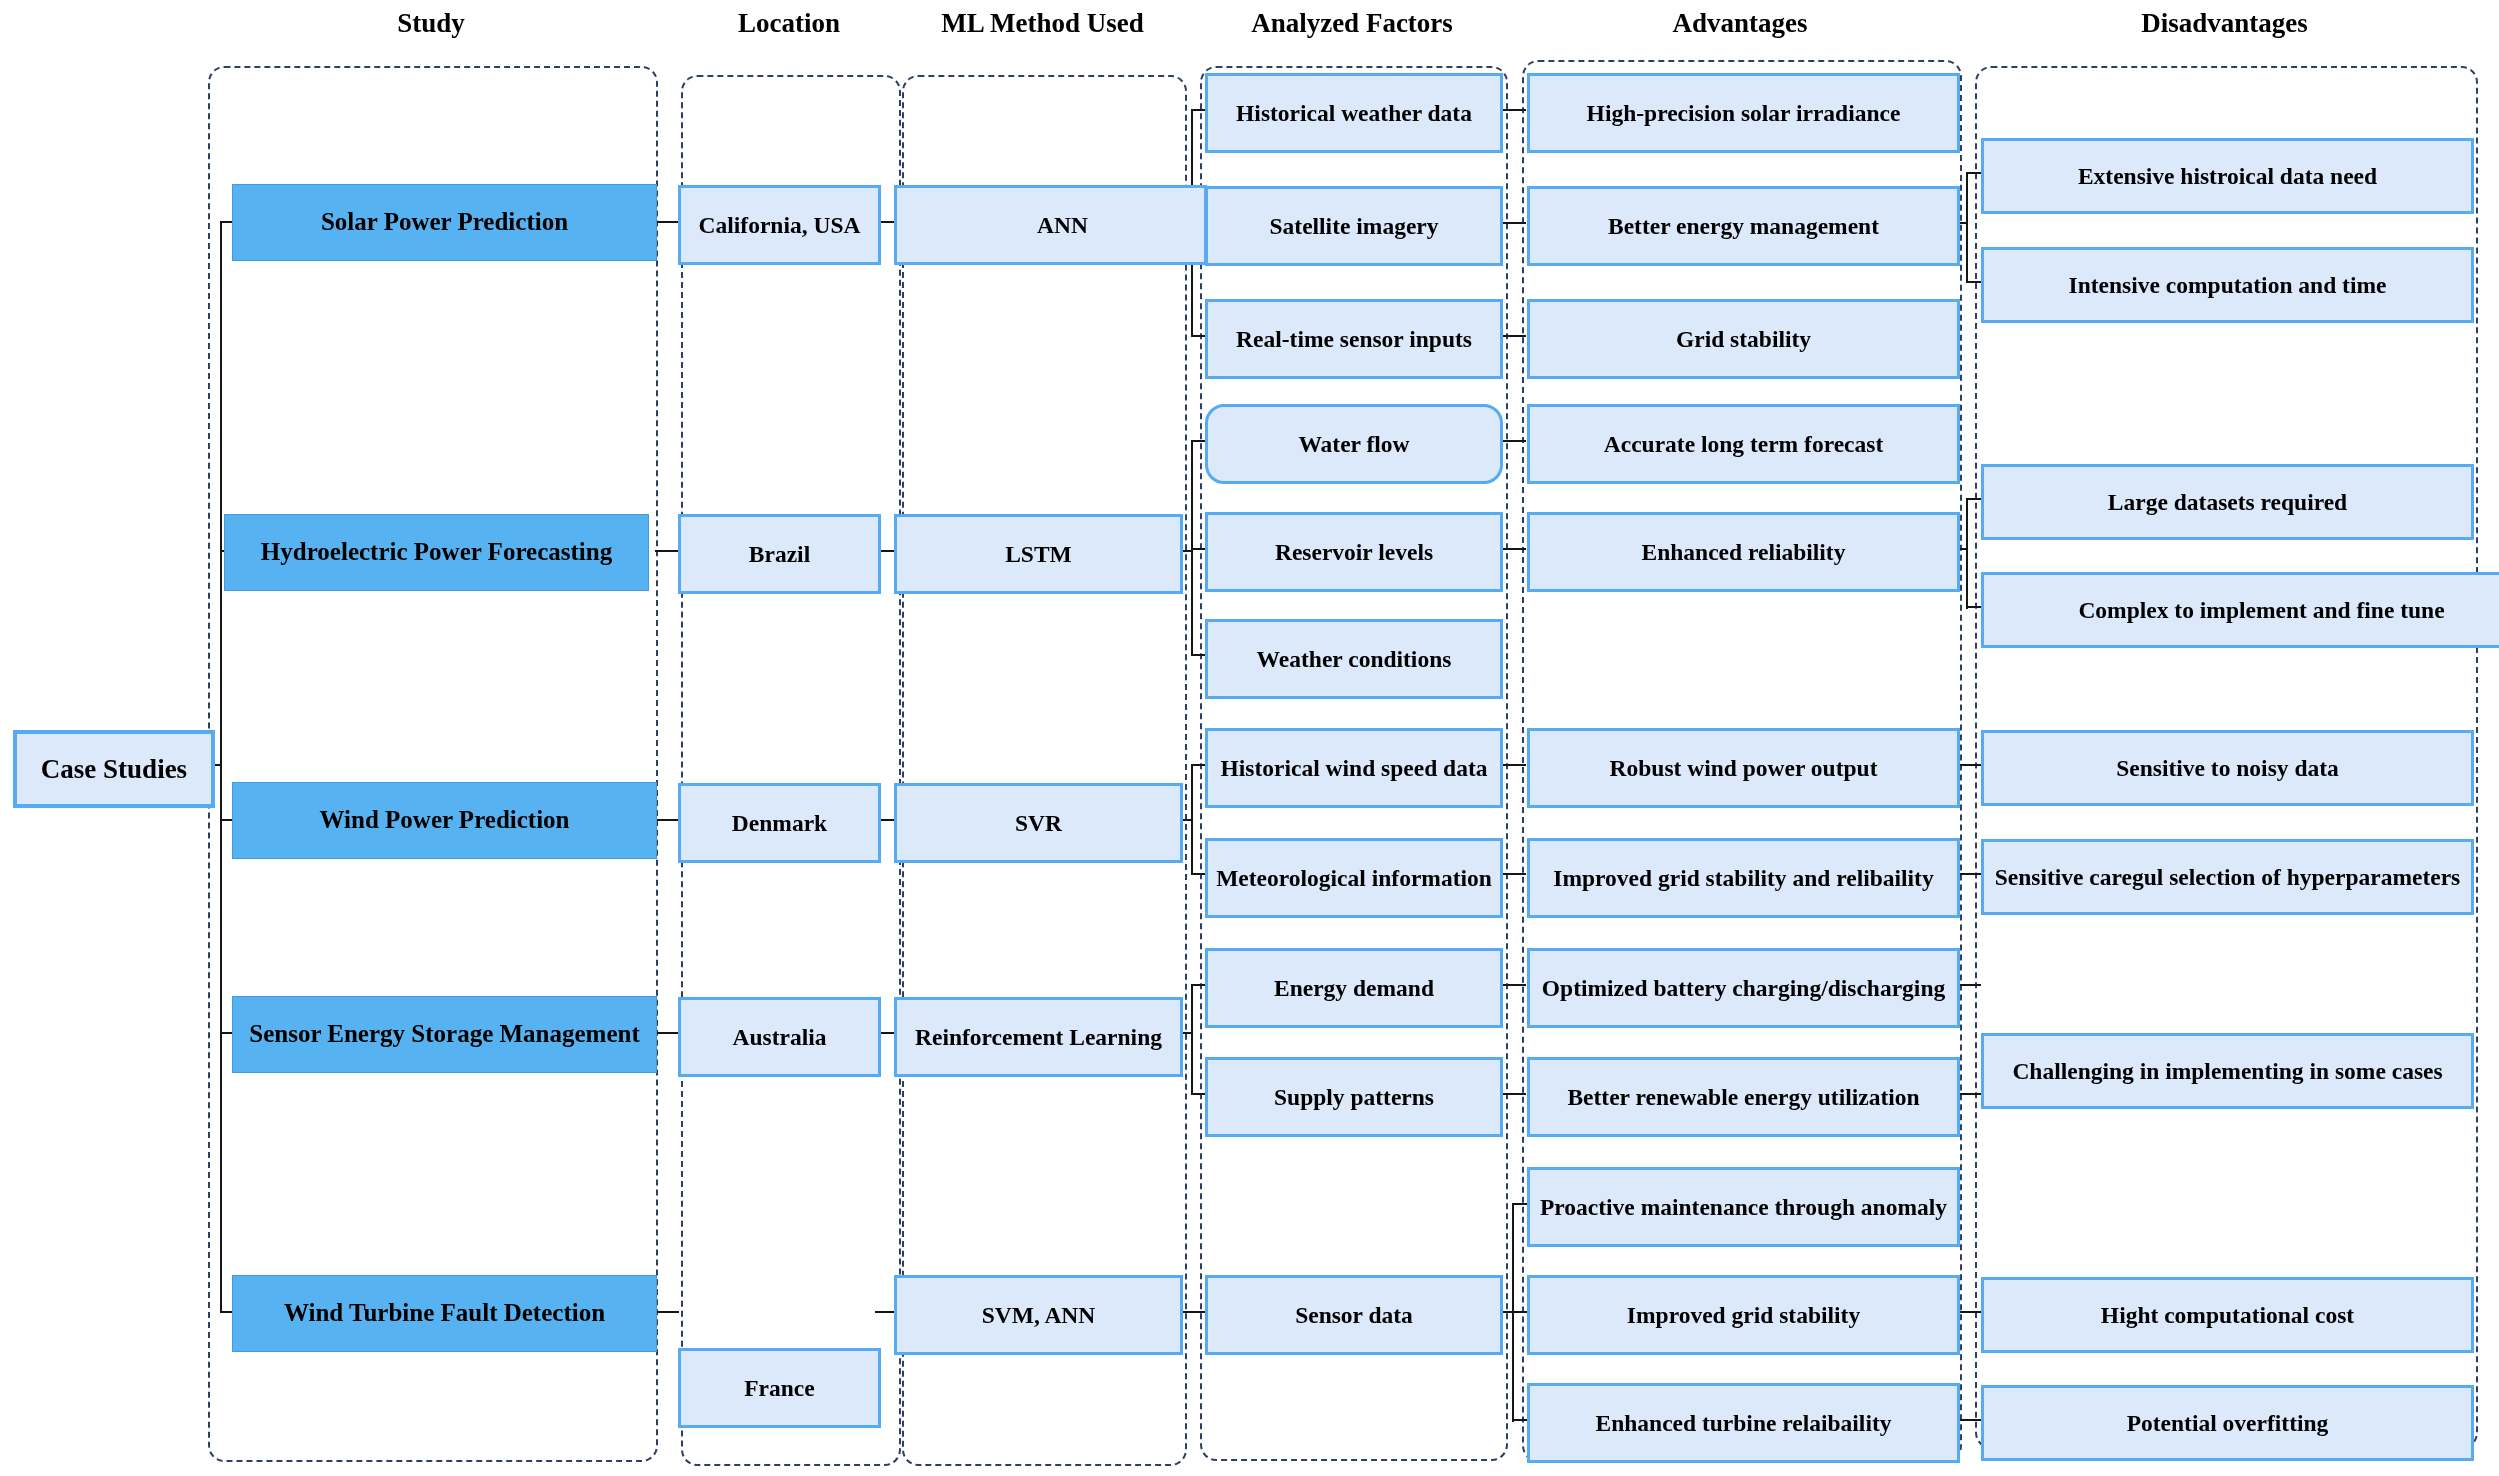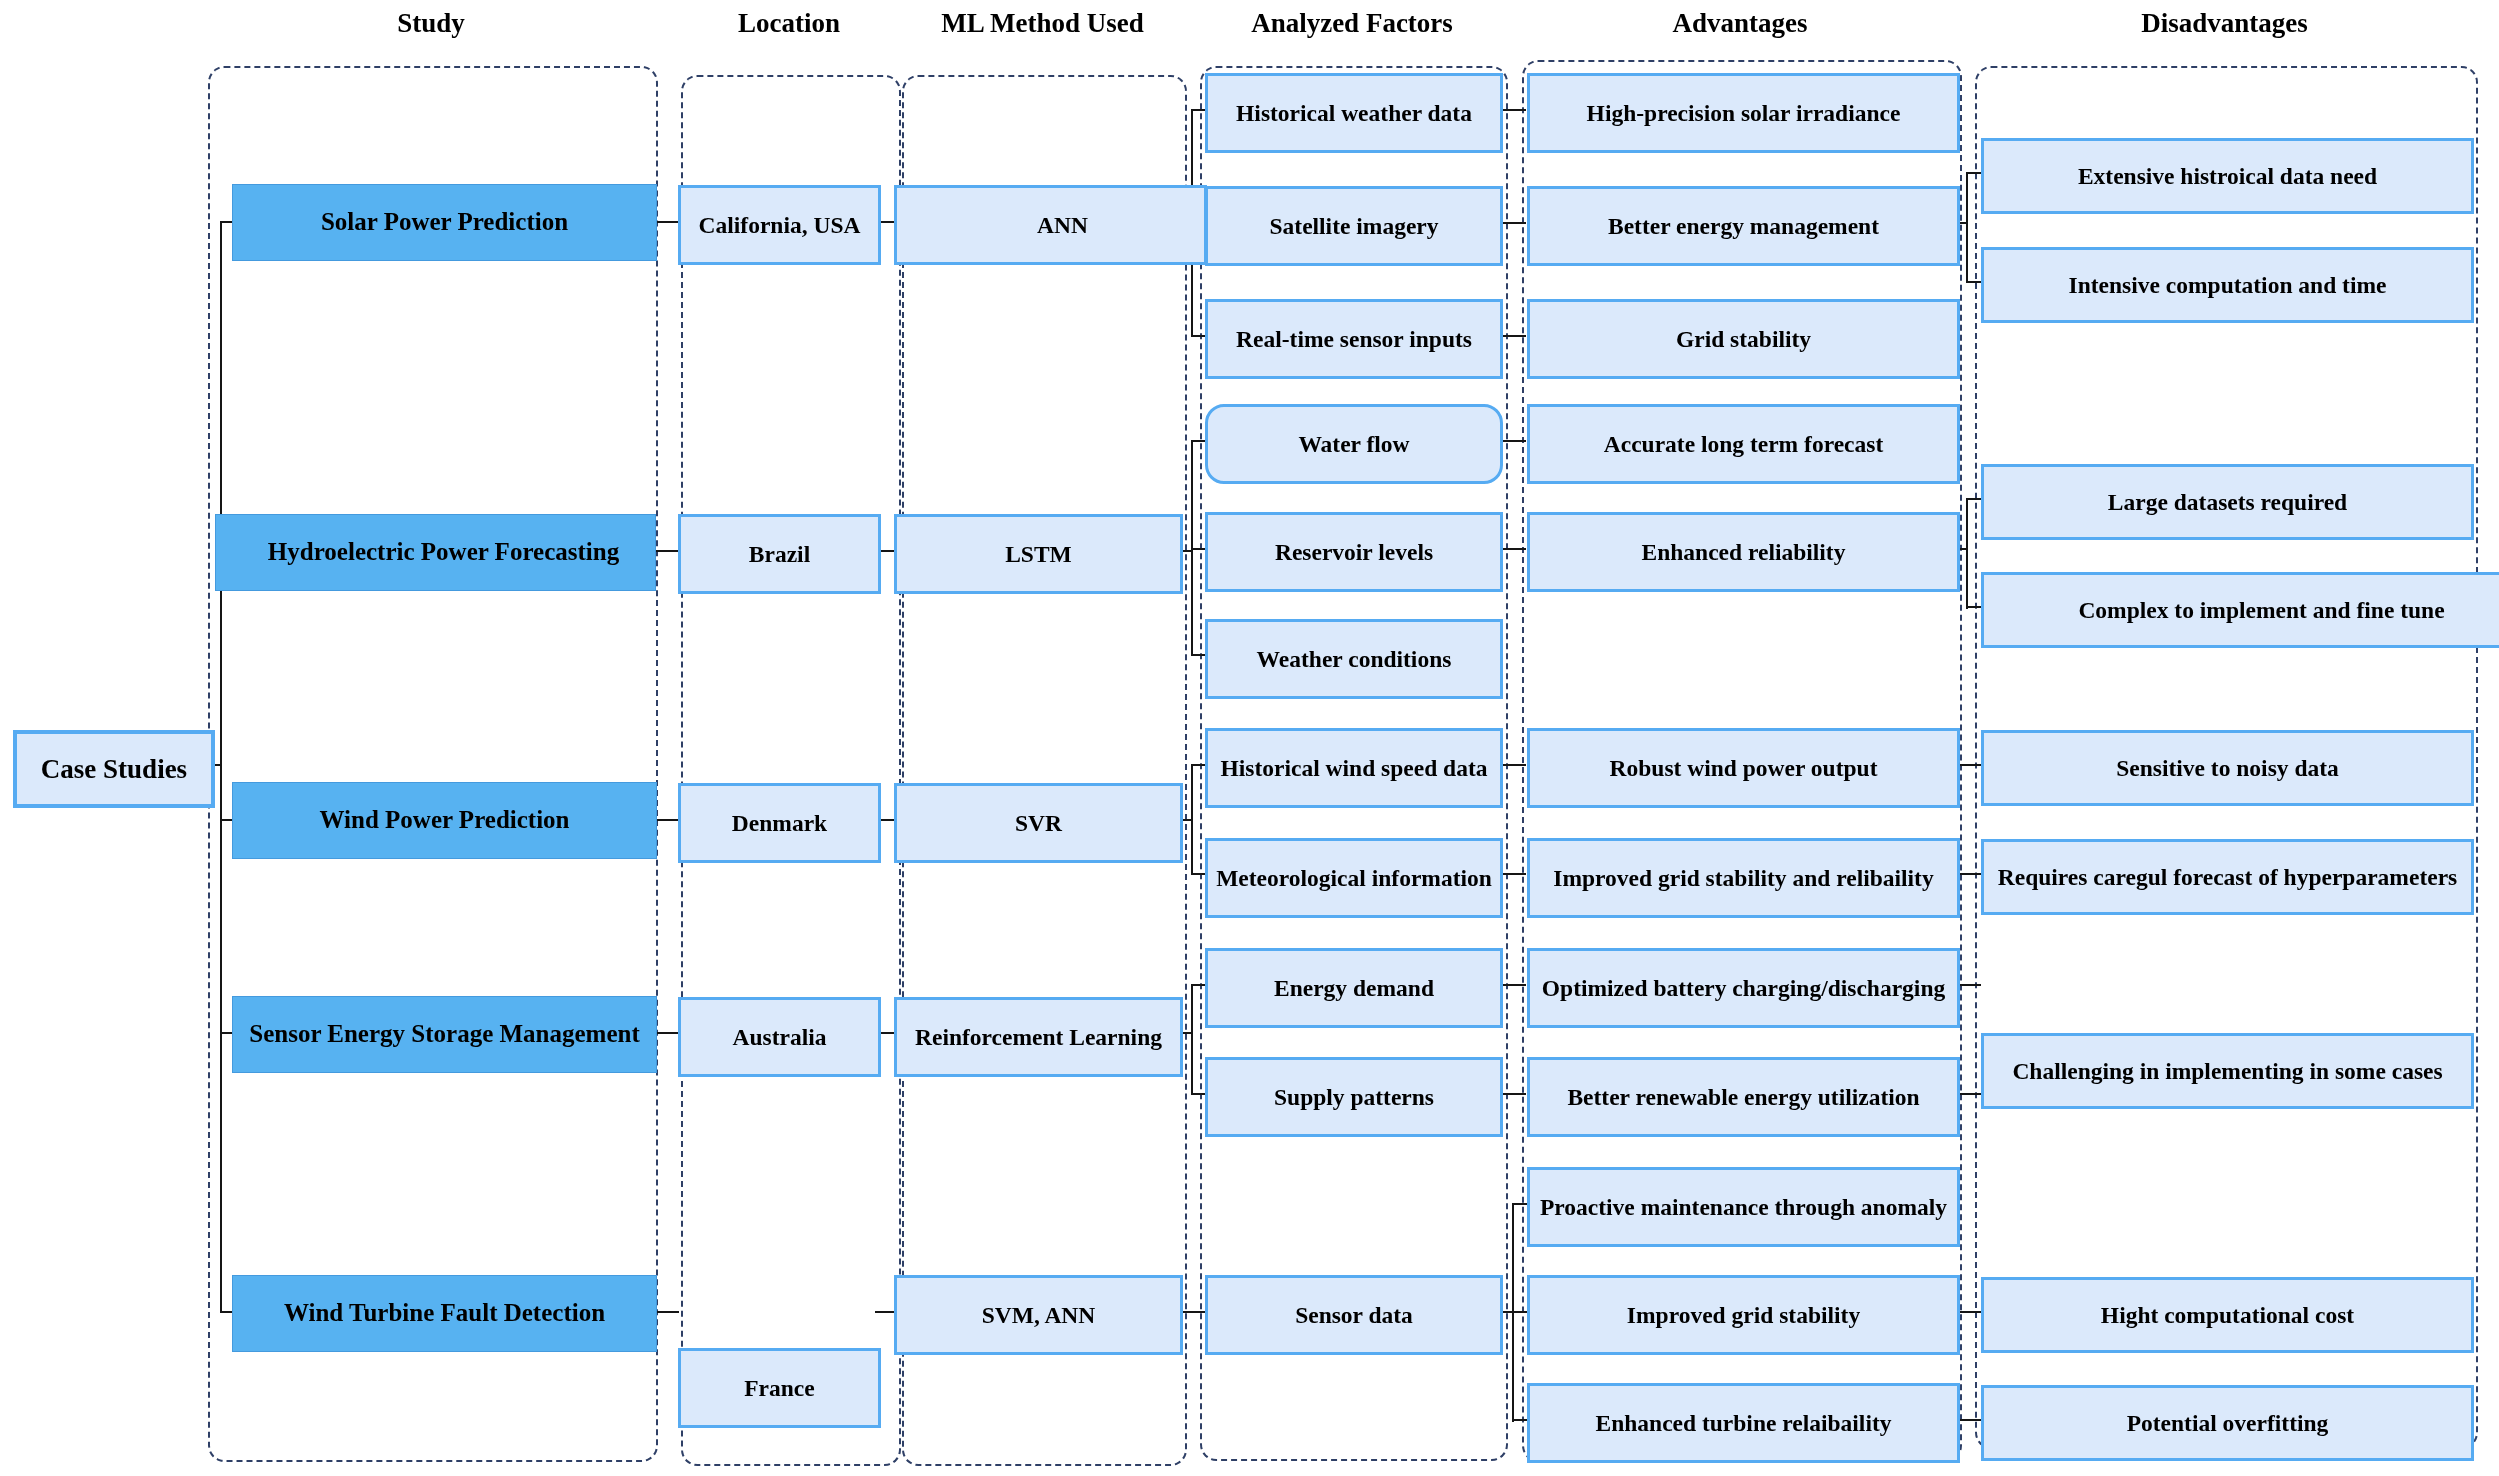--- a/index.html
+++ b/index.html
@@ -30,21 +30,21 @@
   <div class="colhead" style="left:208px;top:8.2px;width:446px;">Study</div>
   <div class="colhead" style="left:681px;top:8.2px;width:216px;">Location</div>
   <div class="colhead" style="left:902px;top:8.2px;width:281px;">ML Method Used</div>
   <div class="colhead" style="left:1200px;top:8.2px;width:304px;">Analyzed Factors</div>
   <div class="colhead" style="left:1522px;top:8.2px;width:436px;">Advantages</div>
   <div class="colhead" style="left:1975px;top:8.2px;width:499px;">Disadvantages</div>
 
   <div class="box root" style="left:13px;top:730px;width:194px;height:70px;">Case Studies</div>
 
   <div class="box dark" style="left:232px;top:184px;width:423px;height:75px;">Solar Power Prediction</div>
-  <div class="box dark" style="left:215px;top:514px;width:423px;height:75px;padding-left:16px;">Hydroelectric Power Forecasting</div>
+  <div class="box dark" style="left:224px;top:514px;width:423px;height:75px;">Hydroelectric Power Forecasting</div>
   <div class="box dark" style="left:232px;top:782px;width:423px;height:75px;">Wind Power Prediction</div>
   <div class="box dark" style="left:232px;top:996px;width:423px;height:75px;">Sensor Energy Storage Management</div>
   <div class="box dark" style="left:232px;top:1275px;width:423px;height:75px;">Wind Turbine Fault Detection</div>
 
   <div class="box light" style="left:678px;top:185px;width:197px;height:74px;">California, USA</div>
   <div class="box light" style="left:678px;top:514px;width:197px;height:74px;">Brazil</div>
   <div class="box light" style="left:678px;top:783px;width:197px;height:74px;">Denmark</div>
   <div class="box light" style="left:678px;top:997px;width:197px;height:74px;">Australia</div>
   <div class="box light" style="left:678px;top:1348px;width:197px;height:74px;">France</div>
 
@@ -77,21 +77,21 @@
   <div class="box light" style="left:1527px;top:1057px;width:427px;height:74px;">Better renewable energy utilization</div>
   <div class="box light" style="left:1527px;top:1167px;width:427px;height:74px;">Proactive maintenance through anomaly</div>
   <div class="box light" style="left:1527px;top:1275px;width:427px;height:74px;">Improved grid stability</div>
   <div class="box light" style="left:1527px;top:1383px;width:427px;height:74px;">Enhanced turbine relaibaility</div>
 
   <div class="box light" style="left:1981px;top:138px;width:487px;height:70px;">Extensive histroical data need</div>
   <div class="box light" style="left:1981px;top:247px;width:487px;height:70px;">Intensive computation and time</div>
   <div class="box light" style="left:1981px;top:464px;width:487px;height:70px;">Large datasets required</div>
   <div class="box light" style="left:1981px;top:572px;width:487px;height:70px;padding-left:34px;">Complex to implement and fine tune</div>
   <div class="box light" style="left:1981px;top:730px;width:487px;height:70px;">Sensitive to noisy data</div>
-  <div class="box light" style="left:1981px;top:839px;width:487px;height:70px;">Requires caregul forecast of hyperparameters</div>
+  <div class="box light" style="left:1981px;top:839px;width:487px;height:70px;">Sensitive caregul selection of hyperparameters</div>
   <div class="box light" style="left:1981px;top:1033px;width:487px;height:70px;">Challenging in implementing in some cases</div>
   <div class="box light" style="left:1981px;top:1277px;width:487px;height:70px;">Hight computational cost</div>
   <div class="box light" style="left:1981px;top:1385px;width:487px;height:70px;">Potential overfitting</div>
 
   <div class="vline" style="left:220px;top:222px;height:1090px;"></div>
   <div class="hline" style="left:205px;top:764px;width:17px;"></div>
   <div class="hline" style="left:220px;top:221px;width:12.3px;"></div>
   <div class="hline" style="left:220px;top:550px;width:12.3px;"></div>
   <div class="hline" style="left:220px;top:819px;width:12.3px;"></div>
   <div class="hline" style="left:220px;top:1032px;width:12.3px;"></div>

